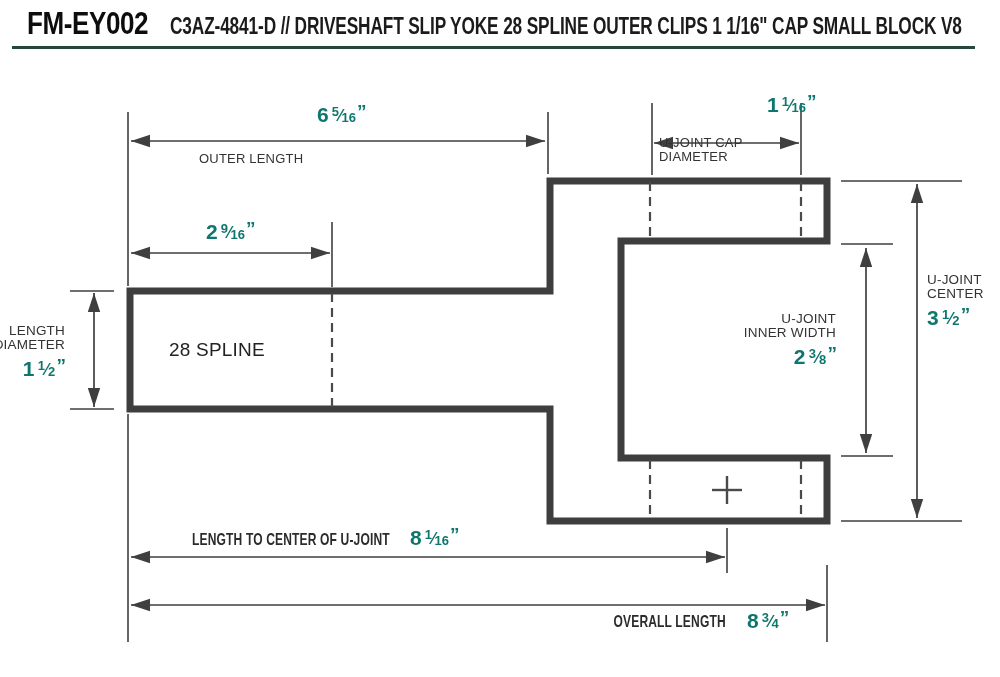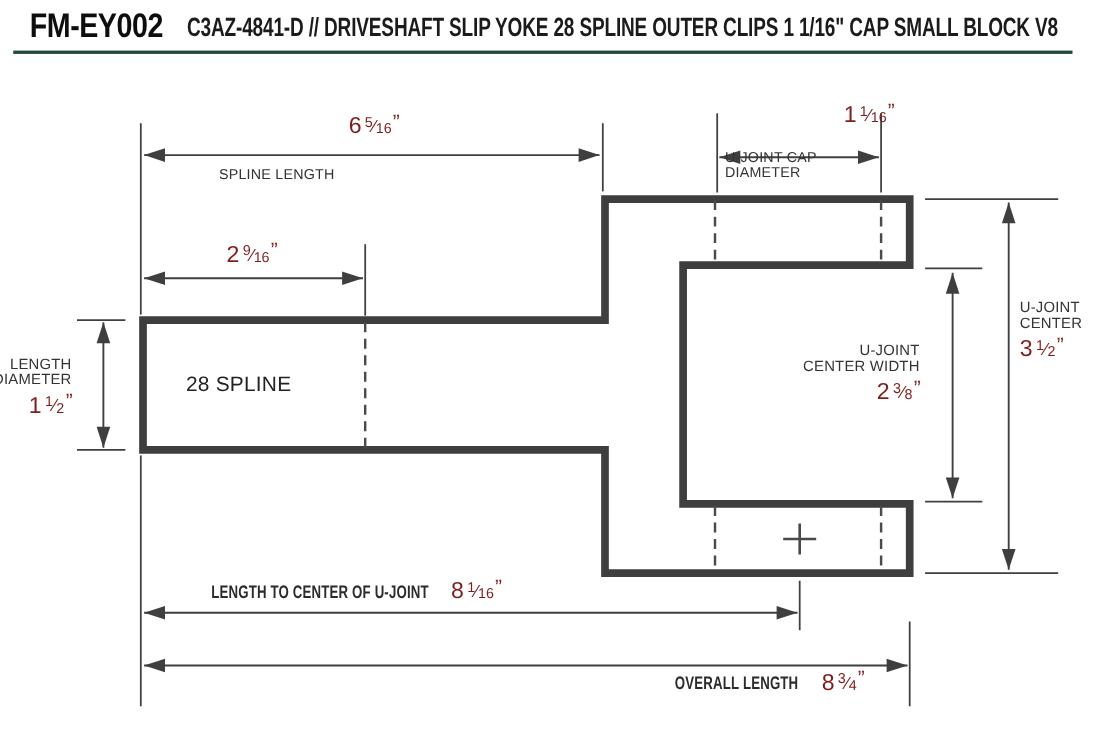--- a/index.html
+++ b/index.html
@@ -16,21 +16,21 @@
   
   .draw{position:absolute;left:0;top:0;}
 
   
   .lbl{position:absolute;font-size:13px;color:#333;letter-spacing:0.2px;line-height:14px;white-space:nowrap;margin-top:40px;}
   .stack{position:absolute;font-size:13.5px;color:#333;letter-spacing:0.2px;line-height:14px;
          white-space:nowrap;text-align:right;}
   .stack.left{text-align:left;}
   .sval{margin-top:4px;}
 
-  .val{font-weight:normal;color:#7f1d1d;font-size:21px;line-height:1;white-space:nowrap;}
+  .val{font-weight:bold;color:#0f766e;font-size:21px;line-height:1;white-space:nowrap;}
   .val.abs{position:absolute;}
   .val .num{font-size:13px;vertical-align:6px;margin-left:3px;}
   .val .slash{font-size:16px;vertical-align:1px;}
   .val .den{font-size:13px;vertical-align:0;}
   .val .quote{font-size:19px;vertical-align:4px;letter-spacing:-1px;margin-left:1px;}
 
   .splines{position:absolute;left:169px;top:339px;font-size:19px;color:#222;letter-spacing:0.2px;white-space:nowrap;}
   .splines .cnt{font-weight:normal;}
 
   .cond{position:absolute;font-size:16.5px;font-weight:bold;color:#2b2b2b;letter-spacing:0.2px;white-space:nowrap;
@@ -104,21 +104,21 @@
       <path d="M917,184 L910.8,203 L923.2,203 Z"></path>
         <path d="M917,518 L910.8,499 L923.2,499 Z"></path>
     </g>
 
     <g stroke="#4a4a4a" stroke-width="2.4">
       <line x1="712" y1="490" x2="742" y2="490"></line>
       <line x1="727" y1="476" x2="727" y2="504"></line>
     </g>
   </svg>
 
-  <div class="lbl" style="left:199px;top:112px">SPLINE LENGTH</div>
+  <div class="lbl" style="left:199px;top:112px">OUTER LENGTH</div>
   <div class="val abs" style="left:317px;top:102px">
     <span>6</span><span class="num">5</span><span class="slash">⁄</span><span class="den">16</span><span class="quote">”</span>
   </div>
 
   <div class="lbl" style="left:659px;top:96px">
     <div>U-JOINT CAP</div>
     <div>DIAMETER</div>
   </div>
   <div class="val abs" style="left:767px;top:92px">
     <span>1</span><span class="num">1</span><span class="slash">⁄</span><span class="den">16</span><span class="quote">”</span>
@@ -136,21 +136,21 @@
     </div>
   </div>
 
   <div class="splines">
     <span class="cnt">28</span>
     <span>SPLINE</span>
   </div>
 
   <div class="stack" style="right:148px;top:312px">
     <div>U-JOINT</div>
-    <div>CENTER WIDTH</div>
+    <div>INNER WIDTH</div>
     <div class="val sval">
       <span>2</span><span class="num">3</span><span class="slash">⁄</span><span class="den">8</span><span class="quote">”</span>
     </div>
   </div>
 
   <div class="stack left" style="left:927px;top:273px">
     <div>U-JOINT</div>
     <div>CENTER</div>
     <div class="val sval">
       <span>3</span><span class="num">1</span><span class="slash">⁄</span><span class="den">2</span><span class="quote">”</span>

